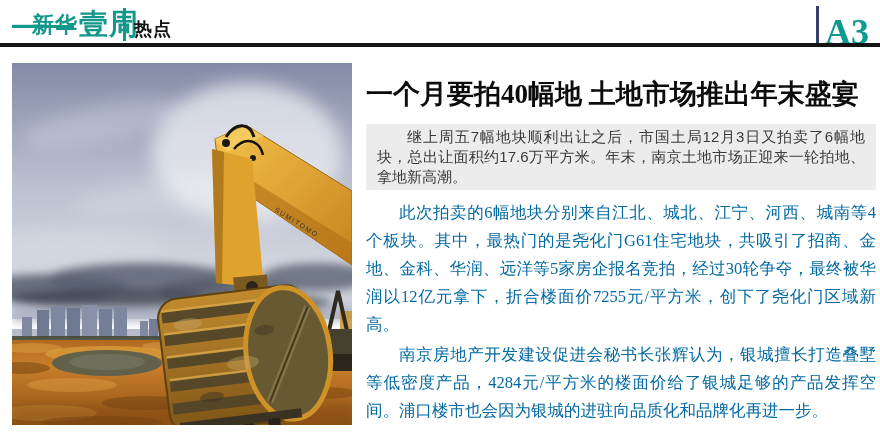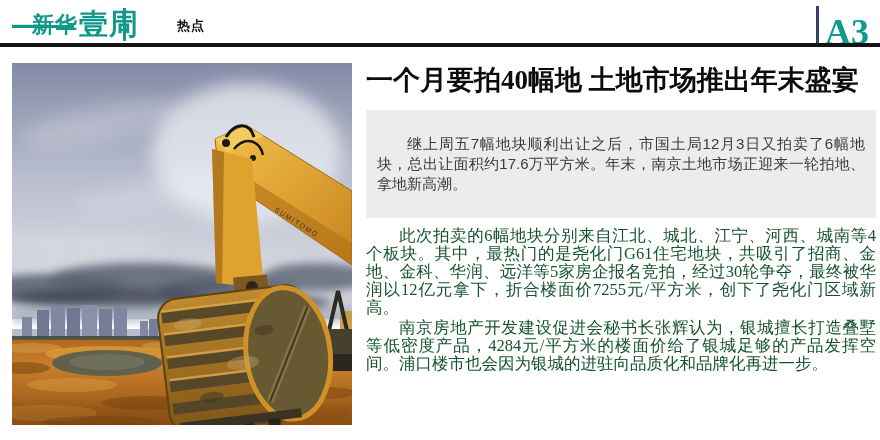--- a/index.html
+++ b/index.html
@@ -8,40 +8,40 @@
 
   
   .masthead{position:absolute;left:0;top:0;width:880px;height:47px;}
   .logo{position:absolute;left:12px;top:8px;height:34px;display:flex;align-items:center;
         color:#12988B;white-space:nowrap;}
   .logo-dash{font-weight:bold;font-size:22px;letter-spacing:-2px;}
   .logo-xinhua{font-weight:bold;font-size:22px;letter-spacing:1px;}
   .logo-yizhou{font-weight:bold;font-size:29px;letter-spacing:1px;margin-left:1px;}
   .logo-stroke{position:absolute;left:0;top:17px;width:62px;height:3px;background:#12988B;}
   .sep-teal{position:absolute;left:123px;top:8px;width:3px;height:33px;background:#12988B;}
-  .section-label{position:absolute;left:134px;top:17px;font-size:13px;font-weight:bold;color:#111;
-        letter-spacing:1px;margin-left:43px;}
+  .section-label{position:absolute;left:134px;top:17px;font-size:18px;font-weight:bold;color:#111;
+        letter-spacing:1px;}
   .sep-navy{position:absolute;left:816px;top:6px;width:3px;height:37px;background:#37406B;}
   .page-number{position:absolute;left:825px;top:11px;font-family:"Liberation Serif",serif;
         font-weight:bold;font-size:36px;color:#0E9B8D;}
   .head-rule{position:absolute;left:0;top:43px;width:880px;height:4px;background:#141414;}
 
   
   .photo{position:absolute;left:12px;top:63px;width:340px;height:362px;overflow:hidden;}
   .photo svg{display:block;}
 
   
   .article{position:absolute;left:366px;top:60px;width:510px;}
-  .headline{margin:0 0 10px 0;font-family:"Liberation Serif",serif;font-weight:bold;
+  .headline{margin:14px 0 10px 0;font-family:"Liberation Serif",serif;font-weight:bold;
         font-size:27px;line-height:40px;color:#0c0c0c;white-space:nowrap;letter-spacing:0px;}
-  .lede{background:#ECECEC;padding:24px 11px;margin:0 0 9px 0;font-size:15px;line-height:20px;
+  .lede{background:#ECECEC;padding:3px 11px;margin:0 0 9px 0;font-size:15px;line-height:20px;
         color:#3a3a3a;text-indent:2em;text-align:justify;
         font-family:"Liberation Sans",sans-serif;}
   .body-par{margin:0 0 2px 0;font-family:"Liberation Serif",serif;font-size:16.5px;
-        line-height:18px;color:#14532d;text-indent:2em;text-align:justify;}
+        line-height:28px;color:#0369a1;text-indent:2em;text-align:justify;}
 </style>
 </head>
 <body>
 
 <div class="page">
 
   <div class="masthead">
     <div class="logo">
       <div class="logo-stroke"></div>
       <span class="logo-dash">—</span>

